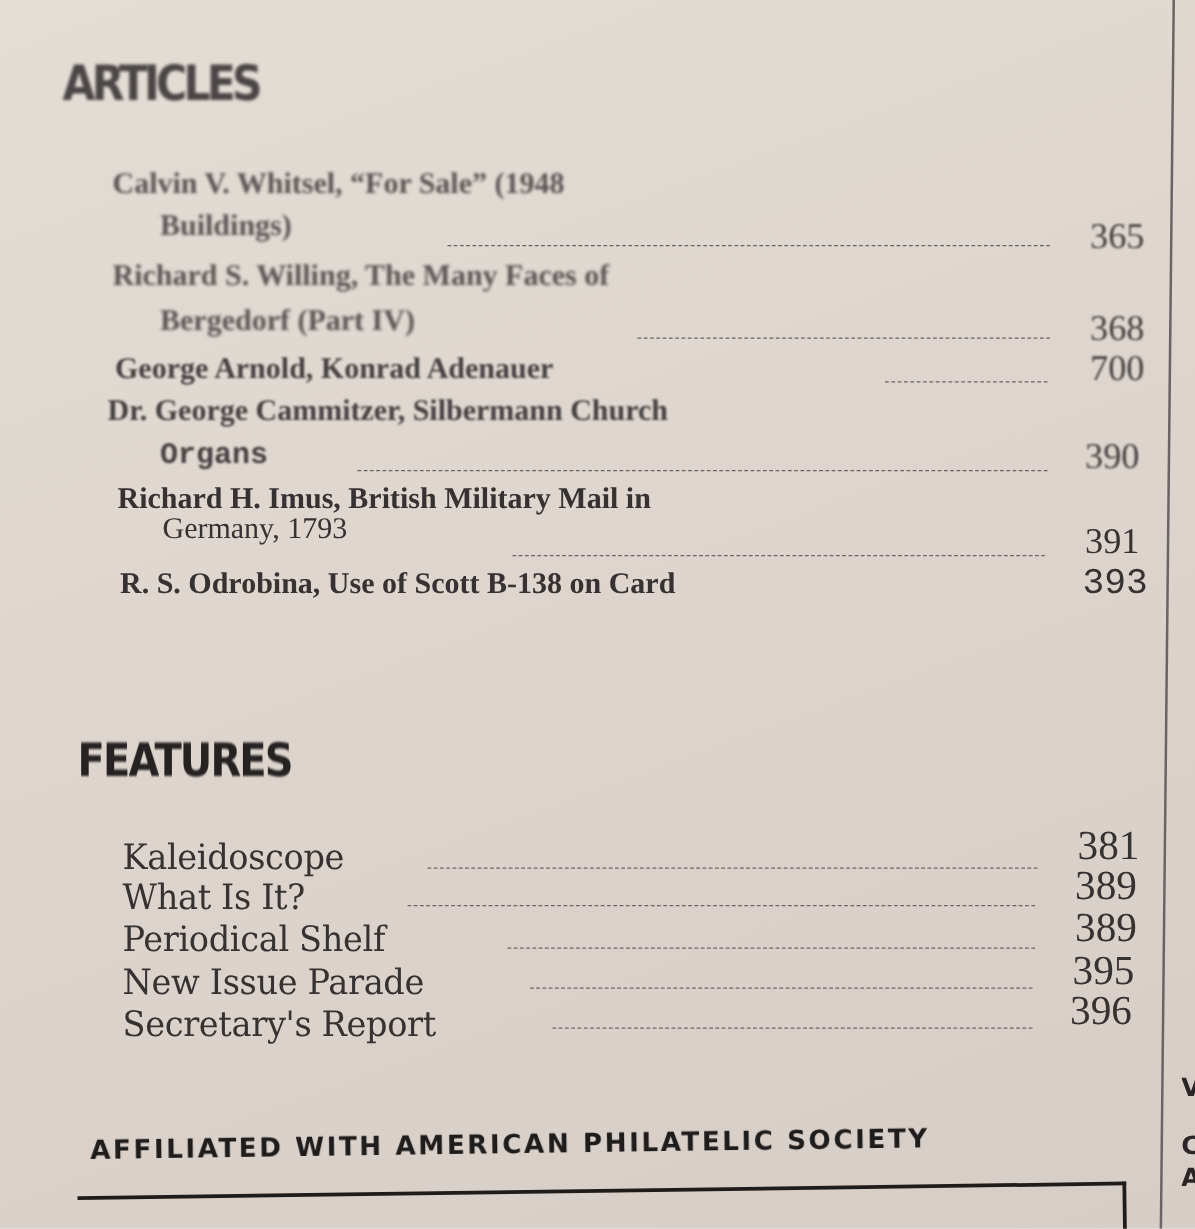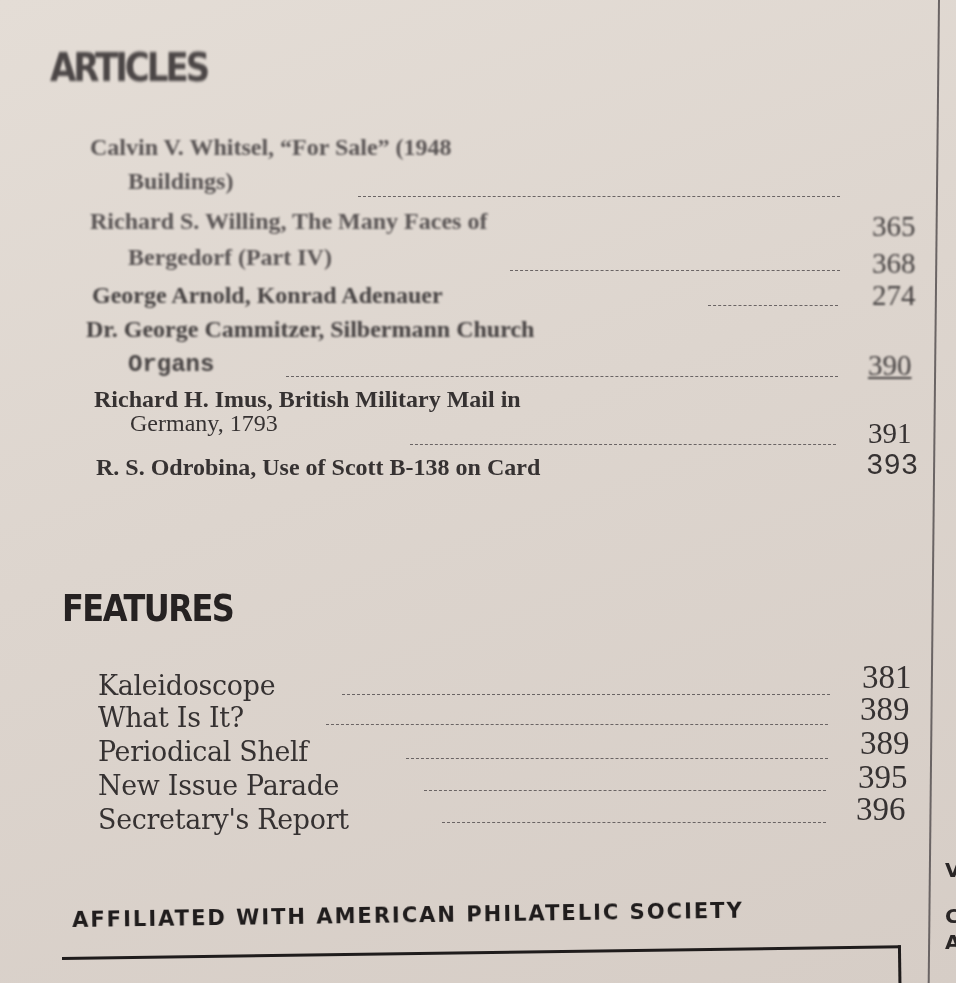--- a/index.html
+++ b/index.html
@@ -138,41 +138,41 @@
   <div class="vrule"></div>
 
   <div class="section-heading articles-heading">ARTICLES</div>
 
   <div class="articles">
 
     <div class="entry" style="top:130px;">
       <div class="entry-line bold blur-strong" style="left:90px; top:0;">Calvin V. Whitsel, “For Sale” (1948</div>
       <div class="entry-line bold blur-strong" style="left:128px; top:34px;">Buildings)</div>
       <div class="leader" style="left:358px; width:482px; top:66px;"></div>
-      <div class="page-num blur-med" style="left:872px; top:42px;margin-top:37px;">365</div>
+      <div class="page-num blur-med" style="left:872px; top:42px;">365</div>
     </div>
 
     <div class="entry" style="top:204px;">
       <div class="entry-line bold blur-strong" style="left:90px; top:0;">Richard S. Willing, The Many Faces of</div>
       <div class="entry-line bold blur-strong" style="left:128px; top:36px;">Bergedorf (Part IV)</div>
       <div class="leader" style="left:510px; width:330px; top:66px;"></div>
       <div class="page-num blur-med" style="left:872px; top:42px;">368</div>
     </div>
 
     <div class="entry" style="top:278px;">
       <div class="entry-line bold blur-med" style="left:92px; top:0;">George Arnold, Konrad Adenauer</div>
       <div class="leader" style="left:708px; width:130px; top:27px;"></div>
-      <div class="page-num blur-med" style="left:872px; top:0;">274</div>
+      <div class="page-num blur-med" style="left:872px; top:0;">700</div>
     </div>
 
     <div class="entry" style="top:312px;">
       <div class="entry-line bold blur-med" style="left:86px; top:0;">Dr. George Cammitzer, Silbermann Church</div>
       <div class="entry-line bold blur-med" style="left:128px; top:36px;font-family:Liberation Mono, monospace;">Organs</div>
       <div class="leader" style="left:286px; width:552px; top:64px;"></div>
-      <div class="page-num blur-med" style="left:868px; top:36px;text-decoration:underline;">390</div>
+      <div class="page-num blur-med" style="left:868px; top:36px;">390</div>
     </div>
 
     <div class="entry" style="top:382px;">
       <div class="entry-line bold blur-light" style="left:94px; top:0;">Richard H. Imus, British Military Mail in</div>
       <div class="entry-line blur-light" style="left:130px; top:24px;">Germany, 1793</div>
       <div class="leader" style="left:410px; width:426px; top:62px;"></div>
       <div class="page-num blur-light" style="left:868px; top:34px;">391</div>
     </div>
 
     <div class="entry" style="top:450px;">

